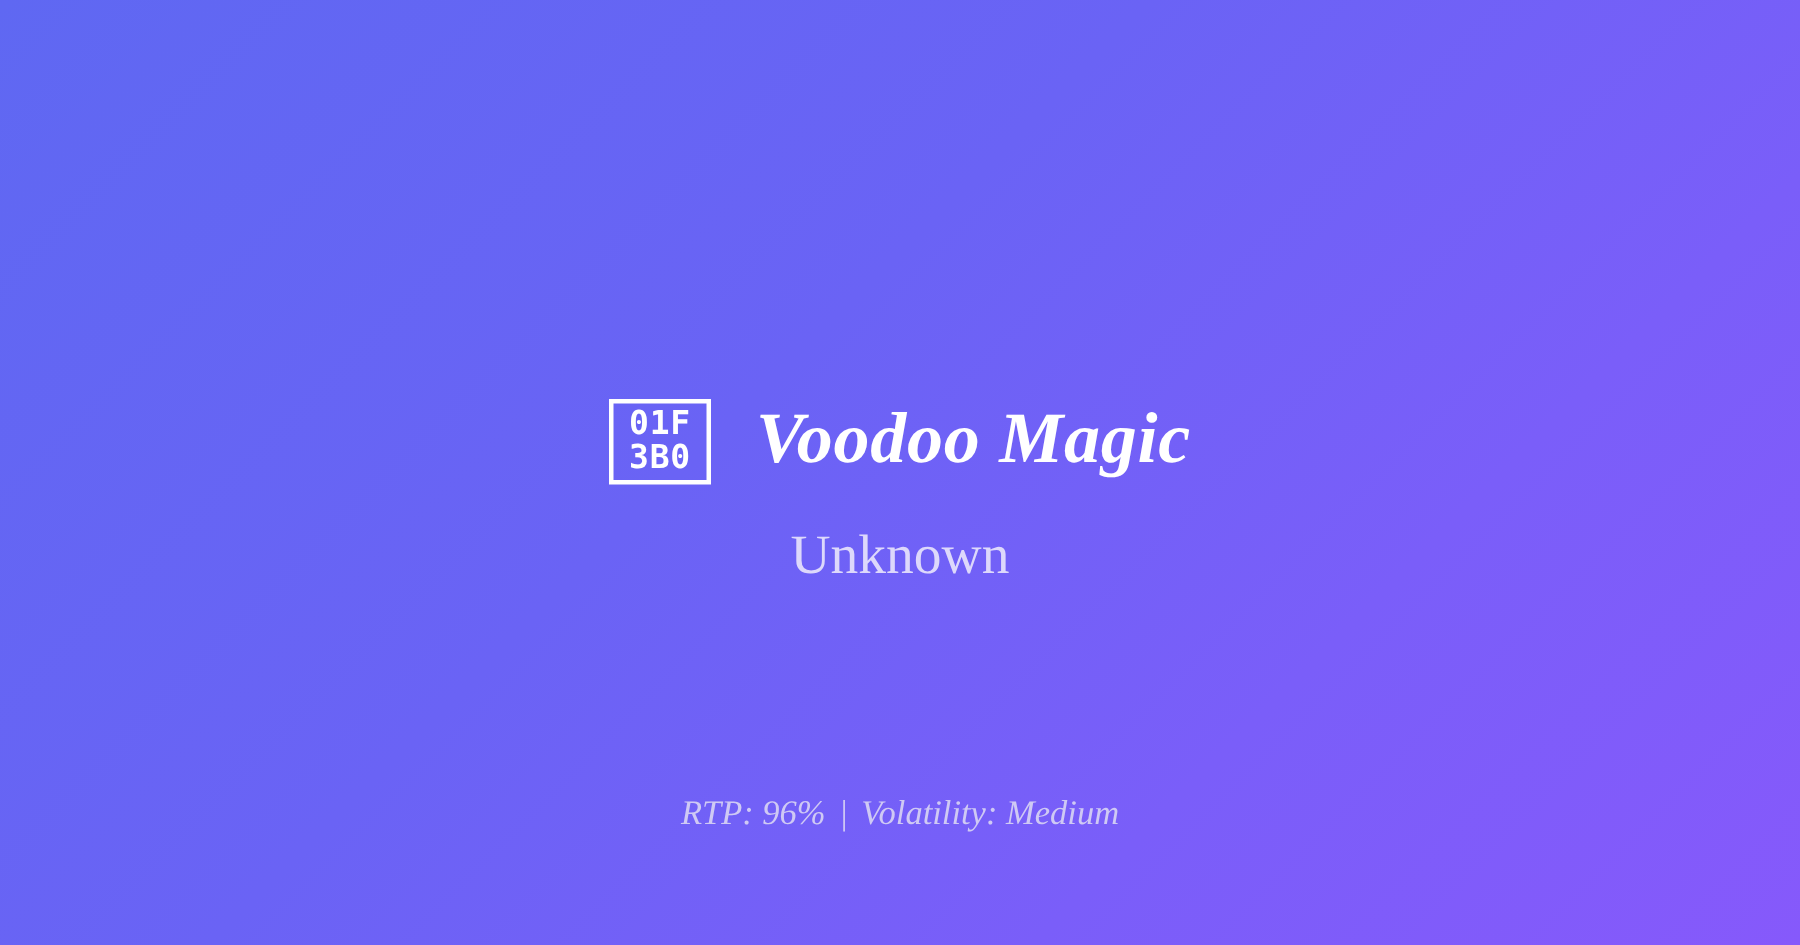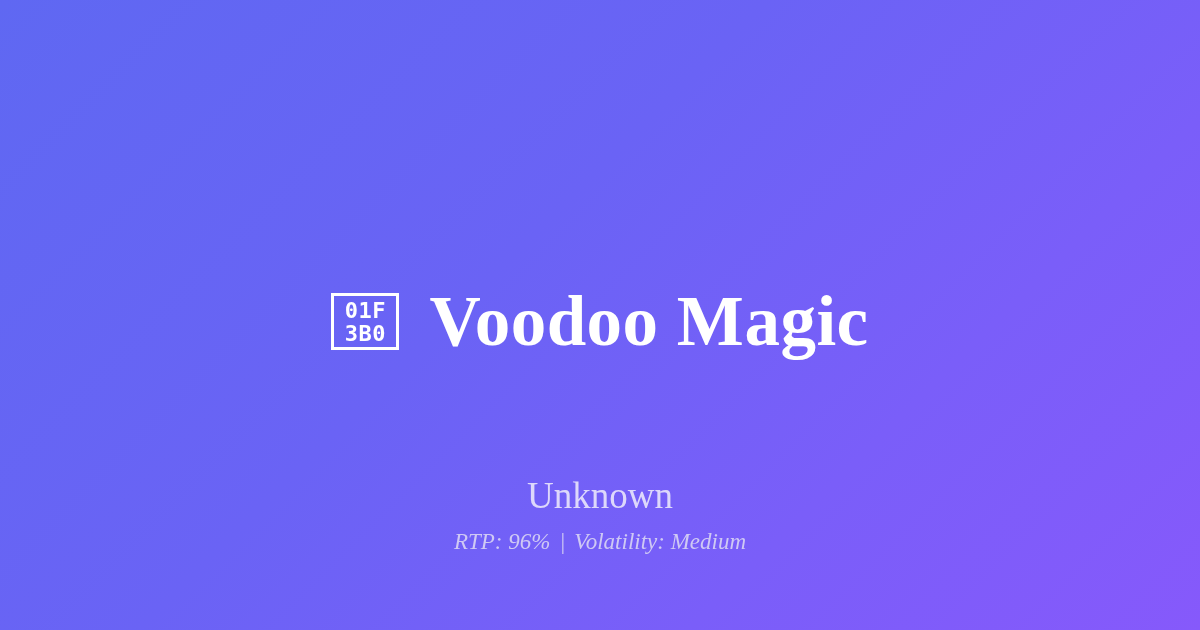--- a/index.html
+++ b/index.html
@@ -28,21 +28,20 @@
 
   
   .hero {
     position: absolute;
     top: 236px;
     left: 0;
     right: 0;
     display: flex;
     flex-direction: column;
     align-items: center;
-    gap: 24px;
   }
 
   .title-row {
     display: flex;
     flex-direction: row;
     align-items: center;
     justify-content: center;
     gap: 30px;
     line-height: 1;
   }
@@ -65,30 +64,30 @@
     font-size: 22px;
     font-weight: 700;
     line-height: 23px;
     letter-spacing: 0.5px;
     color: #ffffff;
     display: block;
   }
 
   .game-title {
     font-family: "Liberation Serif", "DejaVu Serif", serif;
-    font-size: 71px;
+    font-size: 48px;
     font-weight: 700;
     color: #ffffff;
     letter-spacing: 0.5px;
     white-space: nowrap;
     line-height: 1.05;
+    font-style: italic;
   }
 
   .provider {
-    margin-top: 46px;
     font-family: "Liberation Serif", "DejaVu Serif", serif;
     font-size: 37px;
     font-weight: 400;
     color: #ddd8fb;
     line-height: 1.1;
     white-space: nowrap;
   }
 
   
   .meta {

